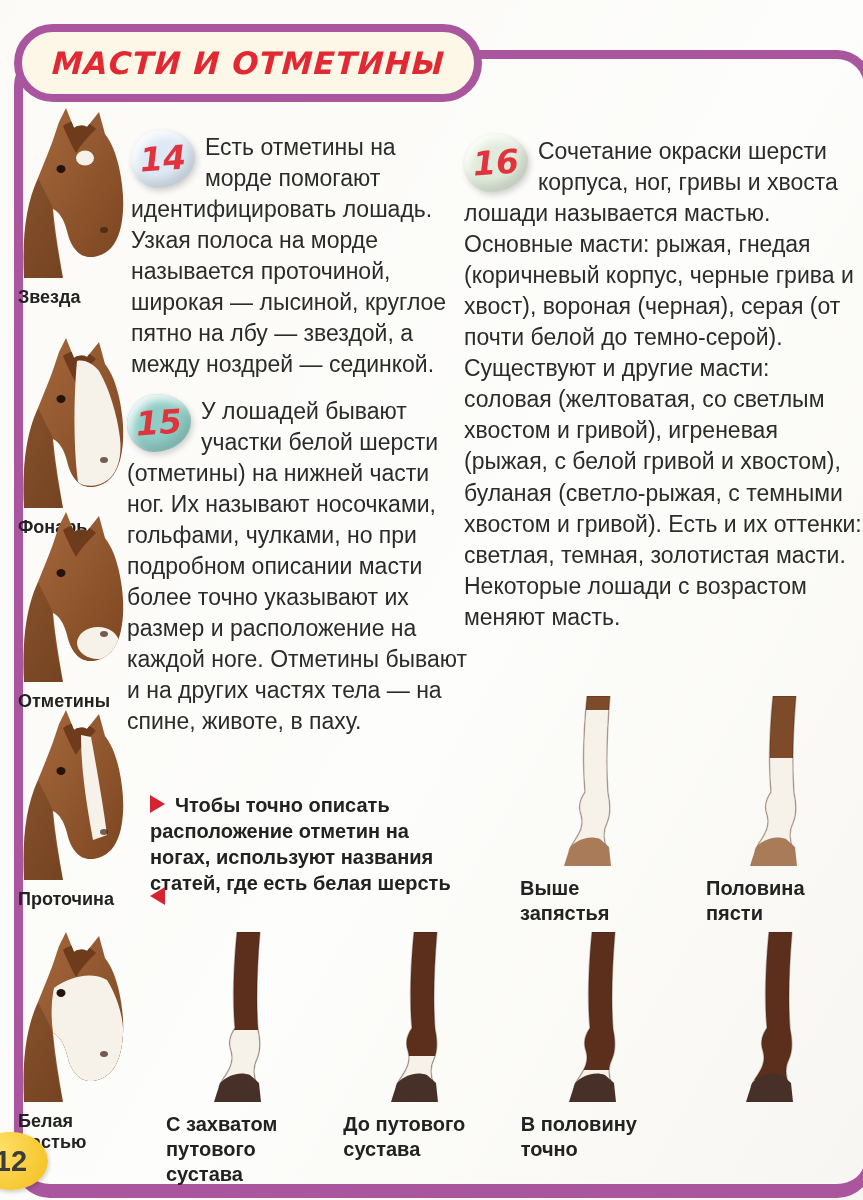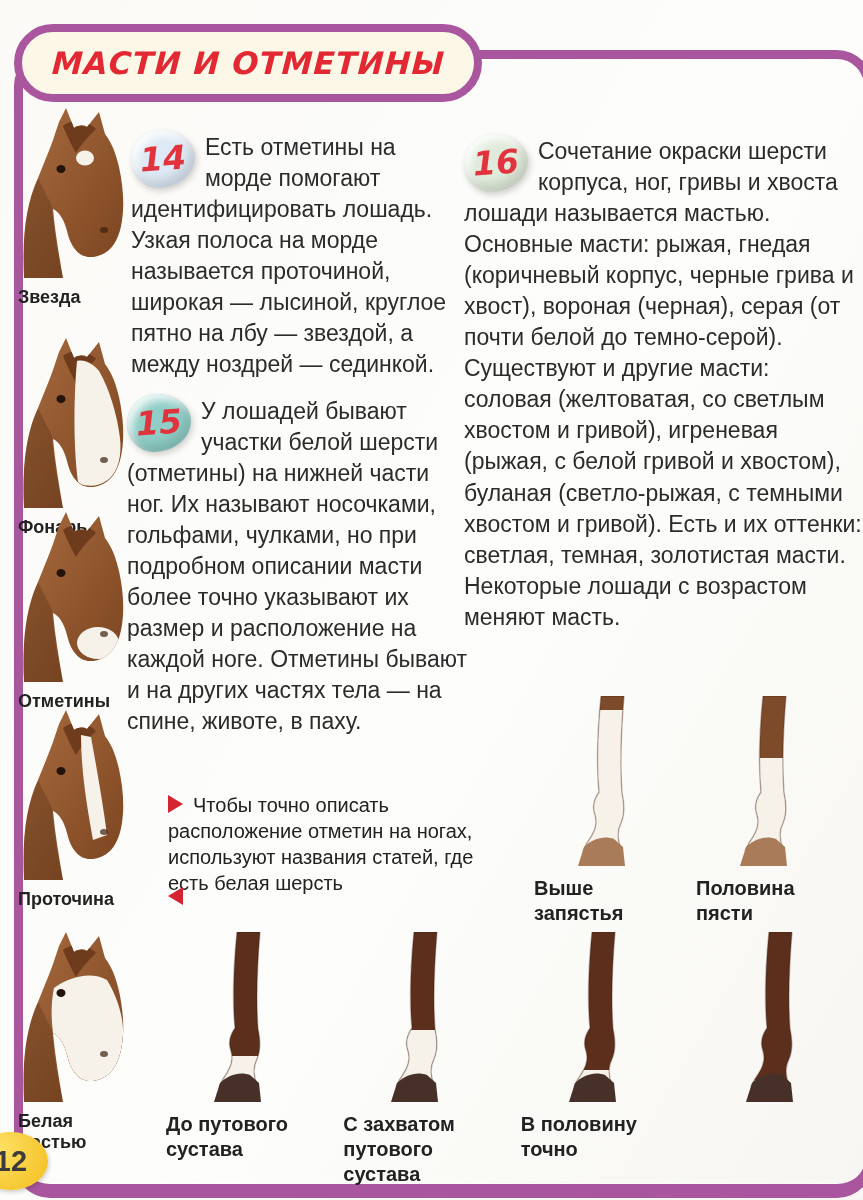--- a/index.html
+++ b/index.html
@@ -26,29 +26,29 @@
   .fact-15{left:127px;top:396px;width:341px;}
   .fact-16{left:464px;top:136px;width:398px;}
   .fact-text{margin:0;font-size:23px;line-height:1.35;color:#2b2b2b;}
   .badge{float:left;width:64px;height:58px;margin:-2px 10px 2px 0;
          border-radius:47% 53% 58% 42% / 52% 46% 54% 48%;
          box-shadow:inset -5px -7px 10px rgba(0,0,0,.13),inset 5px 6px 9px rgba(255,255,255,.85),2px 3px 6px rgba(0,0,0,.18);
          display:flex;align-items:center;justify-content:center;}
   .badge-num{font-family:"DejaVu Sans",sans-serif;font-weight:bold;font-style:italic;
          font-size:33px;color:#e0333e;transform:rotate(-4deg);}
   
-  .note{position:absolute;left:168px;width:322px;z-index:2;font-weight:normal;
+  .note{position:absolute;left:150px;width:322px;z-index:2;font-weight:bold;
         font-size:20px;line-height:1.3;color:#222;}
   .note-0{top:792px;}
   .note-1{top:884px;}
   .tri{display:inline-block;width:0;height:0;margin-right:10px;vertical-align:-1px;}
   .tri.right{border-top:9px solid transparent;border-bottom:9px solid transparent;border-left:15px solid #d52430;}
   .tri.left{border-top:9px solid transparent;border-bottom:9px solid transparent;border-right:15px solid #d52430;}
   
-  #legs-top{position:absolute;left:534px;top:696px;display:flex;gap:12px;z-index:2;}
+  #legs-top{position:absolute;left:520px;top:696px;display:flex;gap:36px;z-index:2;}
   #legs-bottom{position:absolute;left:166px;top:932px;width:690px;display:flex;justify-content:space-between;z-index:2;}
   .leg-fig{width:158px;}
   #legs-top .leg-fig{width:150px;}
   .leg-fig svg{display:block;margin:0 auto;}
   .leg-label{font-weight:bold;font-size:20px;line-height:1.25;color:#222;margin-top:8px;text-align:left;}
   
   .pagenum{position:absolute;left:-26px;top:1132px;width:74px;height:58px;z-index:4;
         background:radial-gradient(circle at 35% 30%,#ffe065,#f2bd1c);border-radius:50%;
         display:flex;align-items:center;justify-content:center;
         font-weight:bold;font-size:29px;color:#3c3c3c;box-shadow:1px 2px 4px rgba(0,0,0,.2);}
@@ -259,52 +259,52 @@
           </svg>
         </div>
         <div class="leg-label">Половина пясти</div>
       </div>
     </div>
   <div id="legs-bottom">
       <div class="leg-fig">
         <div>
           <svg width="86" height="172" viewBox="0 0 64 172" xmlns="http://www.w3.org/2000/svg">
             <defs>
+              <clipPath id="lclipb0">
+                <path d="M24,0 C20,40 20,76 22,96 C17,103 15,111 18,119 C21,129 17,137 10,147 L6,155 C14,147 28,145 38,149 L44,153 C40,143 40,135 44,127 C48,118 47,106 45,97 C43,70 44,35 47,0 Z"></path>
+              </clipPath>
+            </defs>
+            <path d="M24,0 C20,40 20,76 22,96 C17,103 15,111 18,119 C21,129 17,137 10,147 L6,155 C14,147 28,145 38,149 L44,153 C40,143 40,135 44,127 C48,118 47,106 45,97 C43,70 44,35 47,0 Z" fill="#5c2f1d"></path>
+            <rect x="0" y="98" width="64" height="74" fill="#f6f2ea" clip-path="url(#lclipb0)"></rect>
+            <path d="M24,0 C20,40 20,76 22,96 C17,103 15,111 18,119 C21,129 17,137 10,147 L6,155 C14,147 28,145 38,149 L44,153 C40,143 40,135 44,127 C48,118 47,106 45,97 C43,70 44,35 47,0 Z" fill="none" stroke="rgba(55,28,14,0.3)" stroke-width="1.5"></path>
+            <path d="M1,170 L7,151 C15,143 27,139 37,143 L46,151 L48,170 Z" fill="#463028"></path>
+          </svg>
+        </div>
+        <div class="leg-label">С захватом путового сустава</div>
+      </div>
+      <div class="leg-fig">
+        <div>
+          <svg width="86" height="172" viewBox="0 0 64 172" xmlns="http://www.w3.org/2000/svg">
+            <defs>
               <clipPath id="lclipb1">
                 <path d="M24,0 C20,40 20,76 22,96 C17,103 15,111 18,119 C21,129 17,137 10,147 L6,155 C14,147 28,145 38,149 L44,153 C40,143 40,135 44,127 C48,118 47,106 45,97 C43,70 44,35 47,0 Z"></path>
               </clipPath>
             </defs>
             <path d="M24,0 C20,40 20,76 22,96 C17,103 15,111 18,119 C21,129 17,137 10,147 L6,155 C14,147 28,145 38,149 L44,153 C40,143 40,135 44,127 C48,118 47,106 45,97 C43,70 44,35 47,0 Z" fill="#5c2f1d"></path>
             <rect x="0" y="124" width="64" height="48" fill="#f6f2ea" clip-path="url(#lclipb1)"></rect>
             <path d="M24,0 C20,40 20,76 22,96 C17,103 15,111 18,119 C21,129 17,137 10,147 L6,155 C14,147 28,145 38,149 L44,153 C40,143 40,135 44,127 C48,118 47,106 45,97 C43,70 44,35 47,0 Z" fill="none" stroke="rgba(55,28,14,0.3)" stroke-width="1.5"></path>
             <path d="M1,170 L7,151 C15,143 27,139 37,143 L46,151 L48,170 Z" fill="#463028"></path>
           </svg>
         </div>
         <div class="leg-label">До путового сустава</div>
       </div>
       <div class="leg-fig">
         <div>
           <svg width="86" height="172" viewBox="0 0 64 172" xmlns="http://www.w3.org/2000/svg">
             <defs>
-              <clipPath id="lclipb0">
-                <path d="M24,0 C20,40 20,76 22,96 C17,103 15,111 18,119 C21,129 17,137 10,147 L6,155 C14,147 28,145 38,149 L44,153 C40,143 40,135 44,127 C48,118 47,106 45,97 C43,70 44,35 47,0 Z"></path>
-              </clipPath>
-            </defs>
-            <path d="M24,0 C20,40 20,76 22,96 C17,103 15,111 18,119 C21,129 17,137 10,147 L6,155 C14,147 28,145 38,149 L44,153 C40,143 40,135 44,127 C48,118 47,106 45,97 C43,70 44,35 47,0 Z" fill="#5c2f1d"></path>
-            <rect x="0" y="98" width="64" height="74" fill="#f6f2ea" clip-path="url(#lclipb0)"></rect>
-            <path d="M24,0 C20,40 20,76 22,96 C17,103 15,111 18,119 C21,129 17,137 10,147 L6,155 C14,147 28,145 38,149 L44,153 C40,143 40,135 44,127 C48,118 47,106 45,97 C43,70 44,35 47,0 Z" fill="none" stroke="rgba(55,28,14,0.3)" stroke-width="1.5"></path>
-            <path d="M1,170 L7,151 C15,143 27,139 37,143 L46,151 L48,170 Z" fill="#463028"></path>
-          </svg>
-        </div>
-        <div class="leg-label">С захватом путового сустава</div>
-      </div>
-      <div class="leg-fig">
-        <div>
-          <svg width="86" height="172" viewBox="0 0 64 172" xmlns="http://www.w3.org/2000/svg">
-            <defs>
               <clipPath id="lclipb2">
                 <path d="M24,0 C20,40 20,76 22,96 C17,103 15,111 18,119 C21,129 17,137 10,147 L6,155 C14,147 28,145 38,149 L44,153 C40,143 40,135 44,127 C48,118 47,106 45,97 C43,70 44,35 47,0 Z"></path>
               </clipPath>
             </defs>
             <path d="M24,0 C20,40 20,76 22,96 C17,103 15,111 18,119 C21,129 17,137 10,147 L6,155 C14,147 28,145 38,149 L44,153 C40,143 40,135 44,127 C48,118 47,106 45,97 C43,70 44,35 47,0 Z" fill="#5c2f1d"></path>
             <rect x="0" y="138" width="64" height="34" fill="#f6f2ea" clip-path="url(#lclipb2)"></rect>
             <path d="M24,0 C20,40 20,76 22,96 C17,103 15,111 18,119 C21,129 17,137 10,147 L6,155 C14,147 28,145 38,149 L44,153 C40,143 40,135 44,127 C48,118 47,106 45,97 C43,70 44,35 47,0 Z" fill="none" stroke="rgba(55,28,14,0.3)" stroke-width="1.5"></path>
             <path d="M1,170 L7,151 C15,143 27,139 37,143 L46,151 L48,170 Z" fill="#463028"></path>
           </svg>
         </div>

